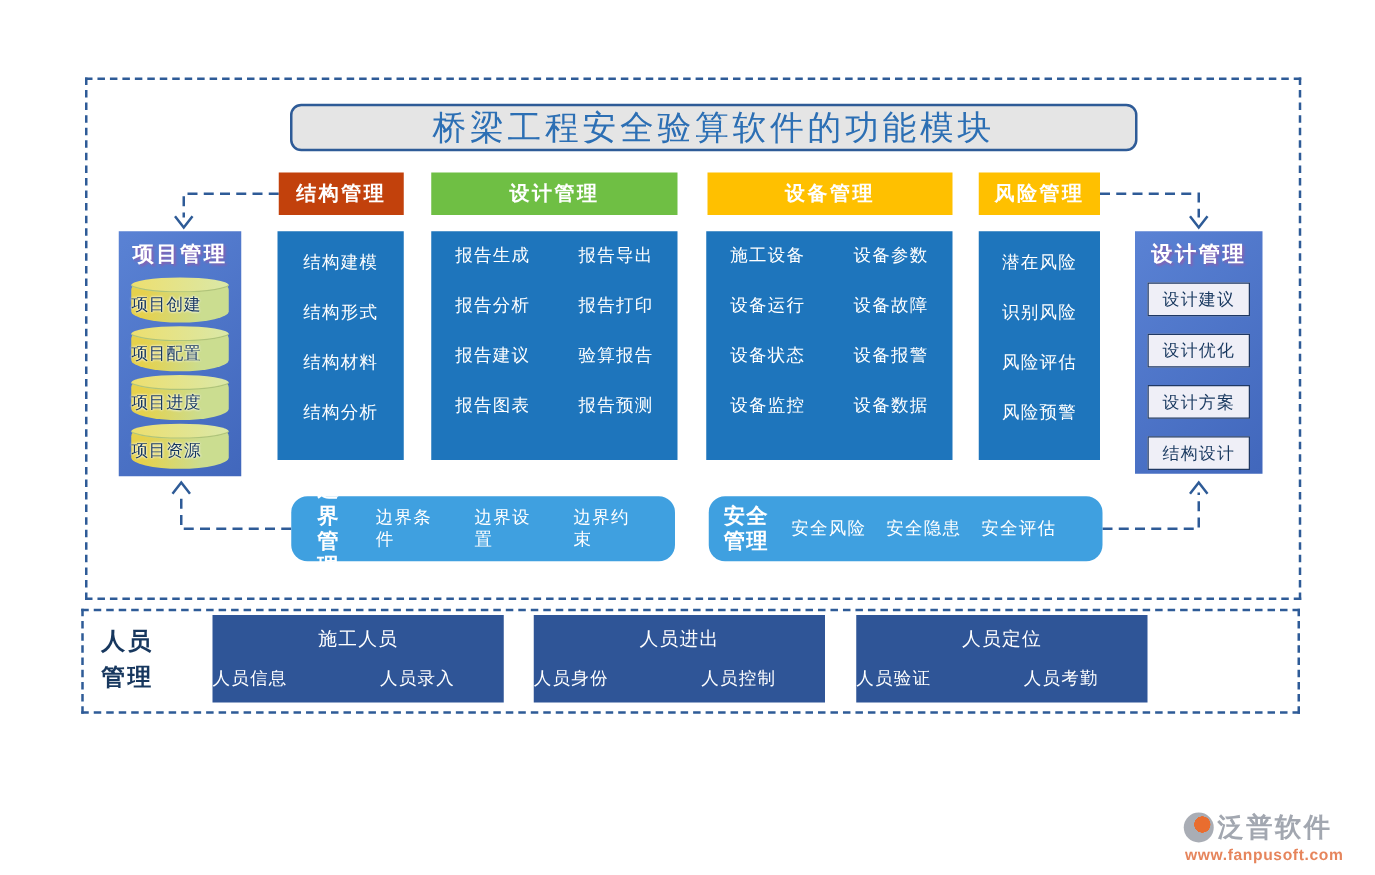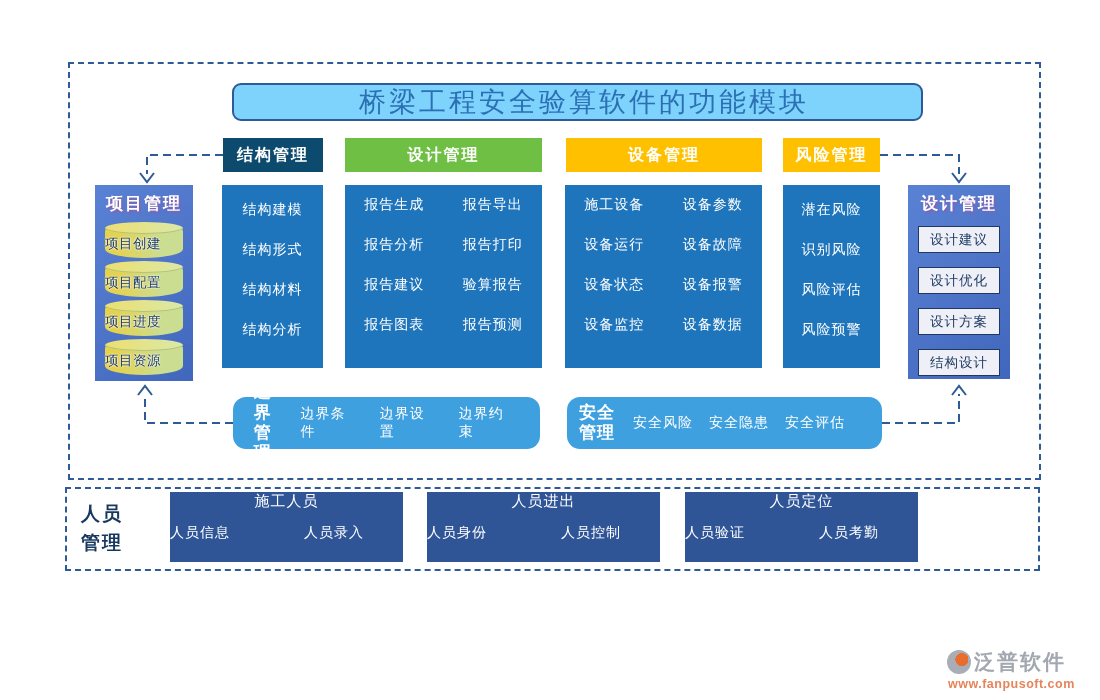--- a/index.html
+++ b/index.html
@@ -6,29 +6,29 @@
   body{
     width:1100px;height:700px;position:relative;background:#fff;
     font-family:"Liberation Sans","DejaVu Sans",sans-serif;overflow:hidden;
   }
   .abs{position:absolute}
   .frame{border:2px dashed #2E5B97}
   svg.connectors{position:absolute;left:0;top:0;pointer-events:none}
 
   .title-box{
     left:232px;top:83px;width:674px;height:34px;
-    border:2px solid #2E5B97;border-radius:9px;background:#7dd3fc;
+    border:2px solid #2E5B97;border-radius:9px;background:#e5e5e5;
     display:flex;align-items:center;justify-content:center;
     font-family:"Liberation Serif","DejaVu Serif",serif;
-    font-size:27px;color:#2C6FB4;letter-spacing:3px;padding-left:13px;
+    font-size:27px;color:#2C6FB4;letter-spacing:3px;
   }
 
   .hdr{height:34px;display:flex;align-items:center;justify-content:center;
        color:#fff;font-weight:bold;font-size:16px;letter-spacing:2px}
-  .hdr.structure{background:#0c4a6e}
+  .hdr.structure{background:#c2410c}
   .hdr.report{background:#6FBF44}
   .hdr.gold{background:#FFC000}
 
   .col{background:#1E75BC;color:#fff;font-size:14px;letter-spacing:1px}
   .col.single{display:flex;flex-direction:column;padding-top:5px;box-sizing:border-box}
   .col.single .ci{height:40px;display:flex;align-items:center;justify-content:center}
   .col.grid{display:grid;grid-template-columns:1fr 1fr;grid-auto-rows:40px;
             padding-top:0;box-sizing:border-box;align-items:center;justify-items:center}
 
   .side{background:linear-gradient(135deg,#5A82D4,#4167BC);text-align:center}
@@ -50,21 +50,21 @@
   .dbox.first{margin-top:11px}
 
   .bar{background:#3FA0E0;border-radius:13px;color:#fff;display:flex;align-items:center;
        box-sizing:border-box;padding:0 12px}
   .bar-title{font-size:17px;font-weight:bold;line-height:1.2;letter-spacing:1px;
              text-align:center;white-space:pre-line;margin-right:10px}
   .bar-item{font-size:14px;letter-spacing:1px;margin:0 10px}
 
   .plabel{font-size:19px;font-weight:bold;color:#17375E;line-height:1.5;letter-spacing:2px}
   .pbox{background:#2F5597;color:#fff;text-align:center}
-  .pt{font-size:15px;letter-spacing:1px}
+  .pt{margin-top:10px;font-size:15px;letter-spacing:1px}
   .pits{display:flex;justify-content:flex-start;gap:74px;margin-top:13px;font-size:14px;letter-spacing:1px}
 
   .logo{left:935px;top:648px;width:170px;display:flex;flex-direction:column}
   .logo-row{display:flex;align-items:center;gap:3px;padding-left:12px}
   .logo-icon{width:24px;height:24px;border-radius:50%;
              background:radial-gradient(circle at 62% 40%,#E96D2F 0 31%,#A9ADB5 32% 100%);
              flex:0 0 auto}
   .logo-brand{font-size:21px;font-weight:bold;color:#A2A7B0;letter-spacing:2px}
   .logo-url{font-size:12.5px;font-weight:bold;color:#E6855C;letter-spacing:0.5px;
             margin-top:1px;margin-left:13px}

